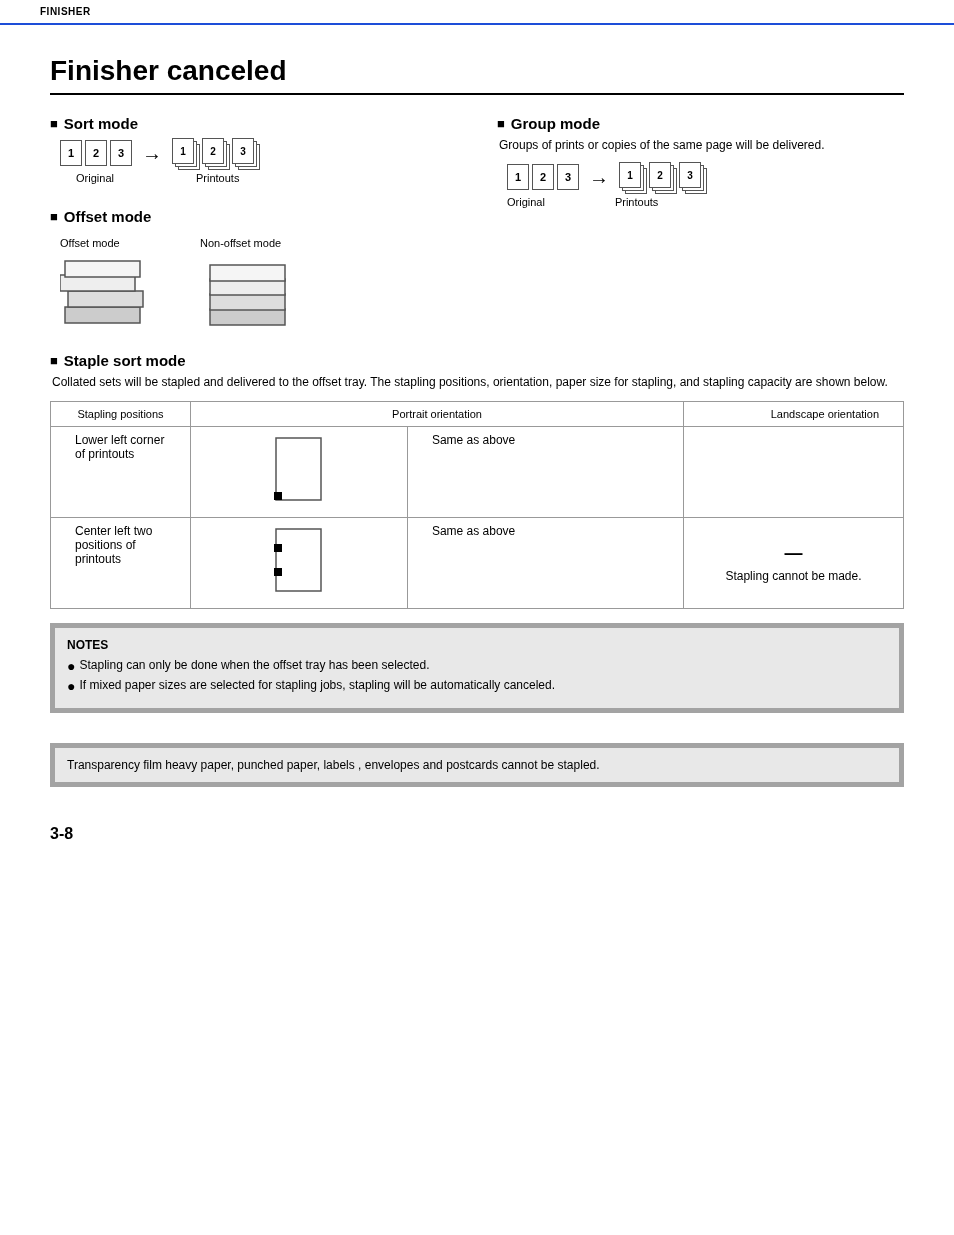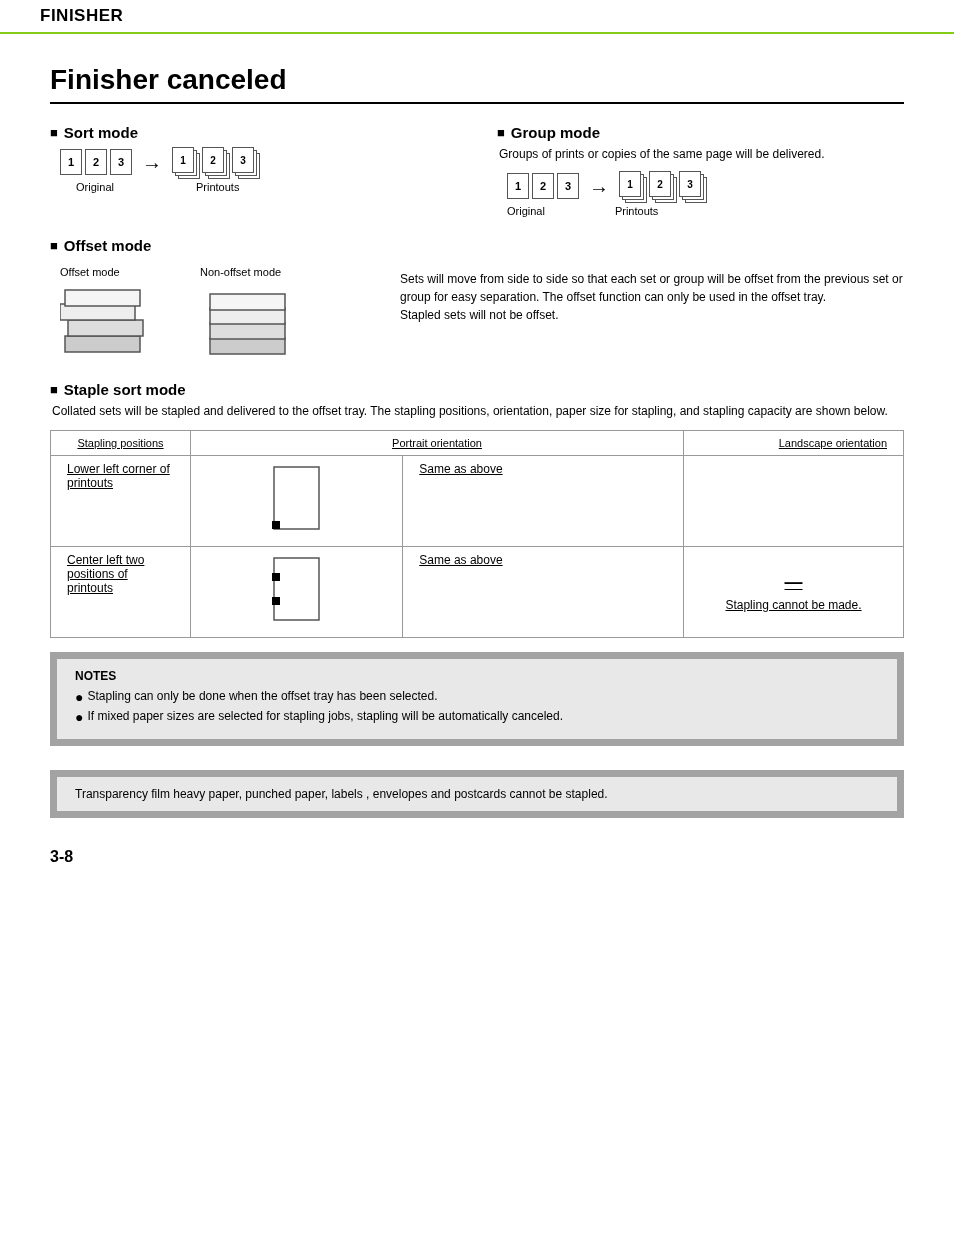--- a/index.html
+++ b/index.html
@@ -6,40 +6,39 @@
     body {
       font-family: Arial, Helvetica, sans-serif;
       font-size: 13px;
       background: #fff;
       color: #000;
       width: 954px;
       min-height: 1235px;
       padding: 0;
     }
     .top-bar {
-      border-bottom: 2px solid #84cc16;
+      border-bottom: 2px solid #1d4ed8;
       padding: 6px 40px;
-      font-size: 17px;
+      font-size: 10px;
       font-weight: bold;
       letter-spacing: 0.5px;
     }
     .page-content {
       padding: 30px 50px 40px 50px;
     }
     .page-title {
       font-size: 28px;
       font-weight: bold;
       margin-bottom: 20px;
       border-bottom: 2px solid #000;
       padding-bottom: 6px;
     }
     .two-col {
       display: flex;
       gap: 40px;
-      margin-bottom: 20px;
     }
     .col-left { flex: 1; }
     .col-right { flex: 1; }
     .section-title {
       font-size: 15px;
       font-weight: bold;
       display: flex;
       align-items: center;
       gap: 6px;
       margin-bottom: 6px;
@@ -160,57 +159,56 @@
     }
     
     .staple-table {
       width: 100%;
       border-collapse: collapse;
       font-size: 12px;
       margin-bottom: 14px;
     }
     .staple-table th, .staple-table td {
       border: 1px solid #999;
-      padding: 6px 16px;
+      padding: 6px 24px;
       vertical-align: top;
-      text-decoration: underline;
     }
     .staple-table th {
       background: #fff;
       font-weight: normal;
       text-align: center;
       font-size: 11px;
     }
     .staple-table .col-positions { width: 140px; }
     .staple-table .col-portrait { width: 340px; text-align: center; }
     .staple-table .col-landscape { width: 220px; text-align: right; }
     
     .notes-box {
       background: #e8e8e8;
-      border: 7px solid #a3a3a3;
-      padding: 10px 18px;
-      margin-bottom: 24px;
+      border: 5px solid #a3a3a3;
+      padding: 10px 12px;
+      margin-bottom: 30px;
       font-size: 12px;
     }
     .notes-title {
       font-weight: bold;
       font-size: 12px;
       margin-bottom: 6px;
     }
     .notes-item {
       display: flex;
       align-items: flex-start;
       gap: 4px;
       margin-bottom: 3px;
     }
     .bullet { font-size: 14px; line-height: 1.2; }
     .page-number {
       font-size: 16px;
       font-weight: bold;
-      margin-top: 30px;
+      margin-top: 38px;
     }
     
     .offset-text {
       font-size: 12px;
       line-height: 1.5;
     }
     .two-col-offset {
       display: flex;
       gap: 30px;
     }
@@ -345,25 +343,20 @@
 
           <div class="offset-item">
             <div class="offset-label">Non-offset mode</div>
             <svg width="100" height="75">
               <rect x="10" y="52" width="75" height="16" fill="#ccc" stroke="#555" stroke-width="1.5"></rect>
               <rect x="10" y="37" width="75" height="16" fill="#ddd" stroke="#555" stroke-width="1.5"></rect>
               <rect x="10" y="22" width="75" height="16" fill="#eee" stroke="#555" stroke-width="1.5"></rect>
               <rect x="10" y="8" width="75" height="16" fill="#f5f5f5" stroke="#555" stroke-width="1.5"></rect>
             </svg>
           </div>
-        </div>
-      </div>
-      <div class="offset-right">
-        <div class="offset-text">
-          Sets will move from side to side so that each set or group will be offset from the previous set or group for easy separation. The offset function can only be used in the offset tray.<br>Stapled sets will not be offset.
         </div>
       </div>
     </div>
   </div>
 
   <div class="staple-section">
     <div class="section-title">Staple sort mode</div>
     <div class="staple-desc">Collated sets will be stapled and delivered to the offset tray. The stapling positions, orientation, paper size for stapling, and stapling capacity are shown below.</div>
 
     <table class="staple-table">

